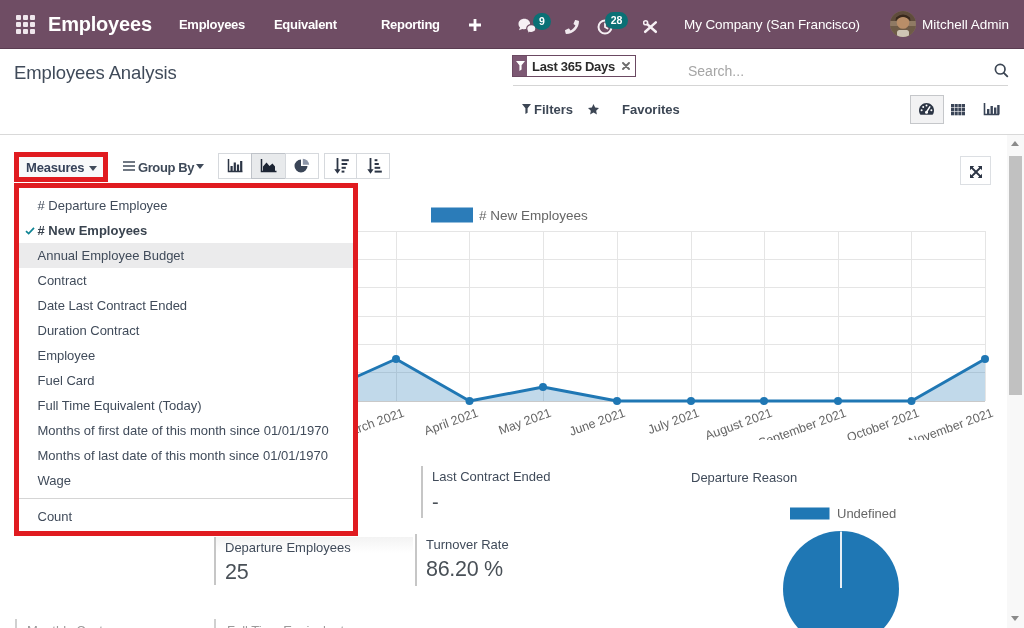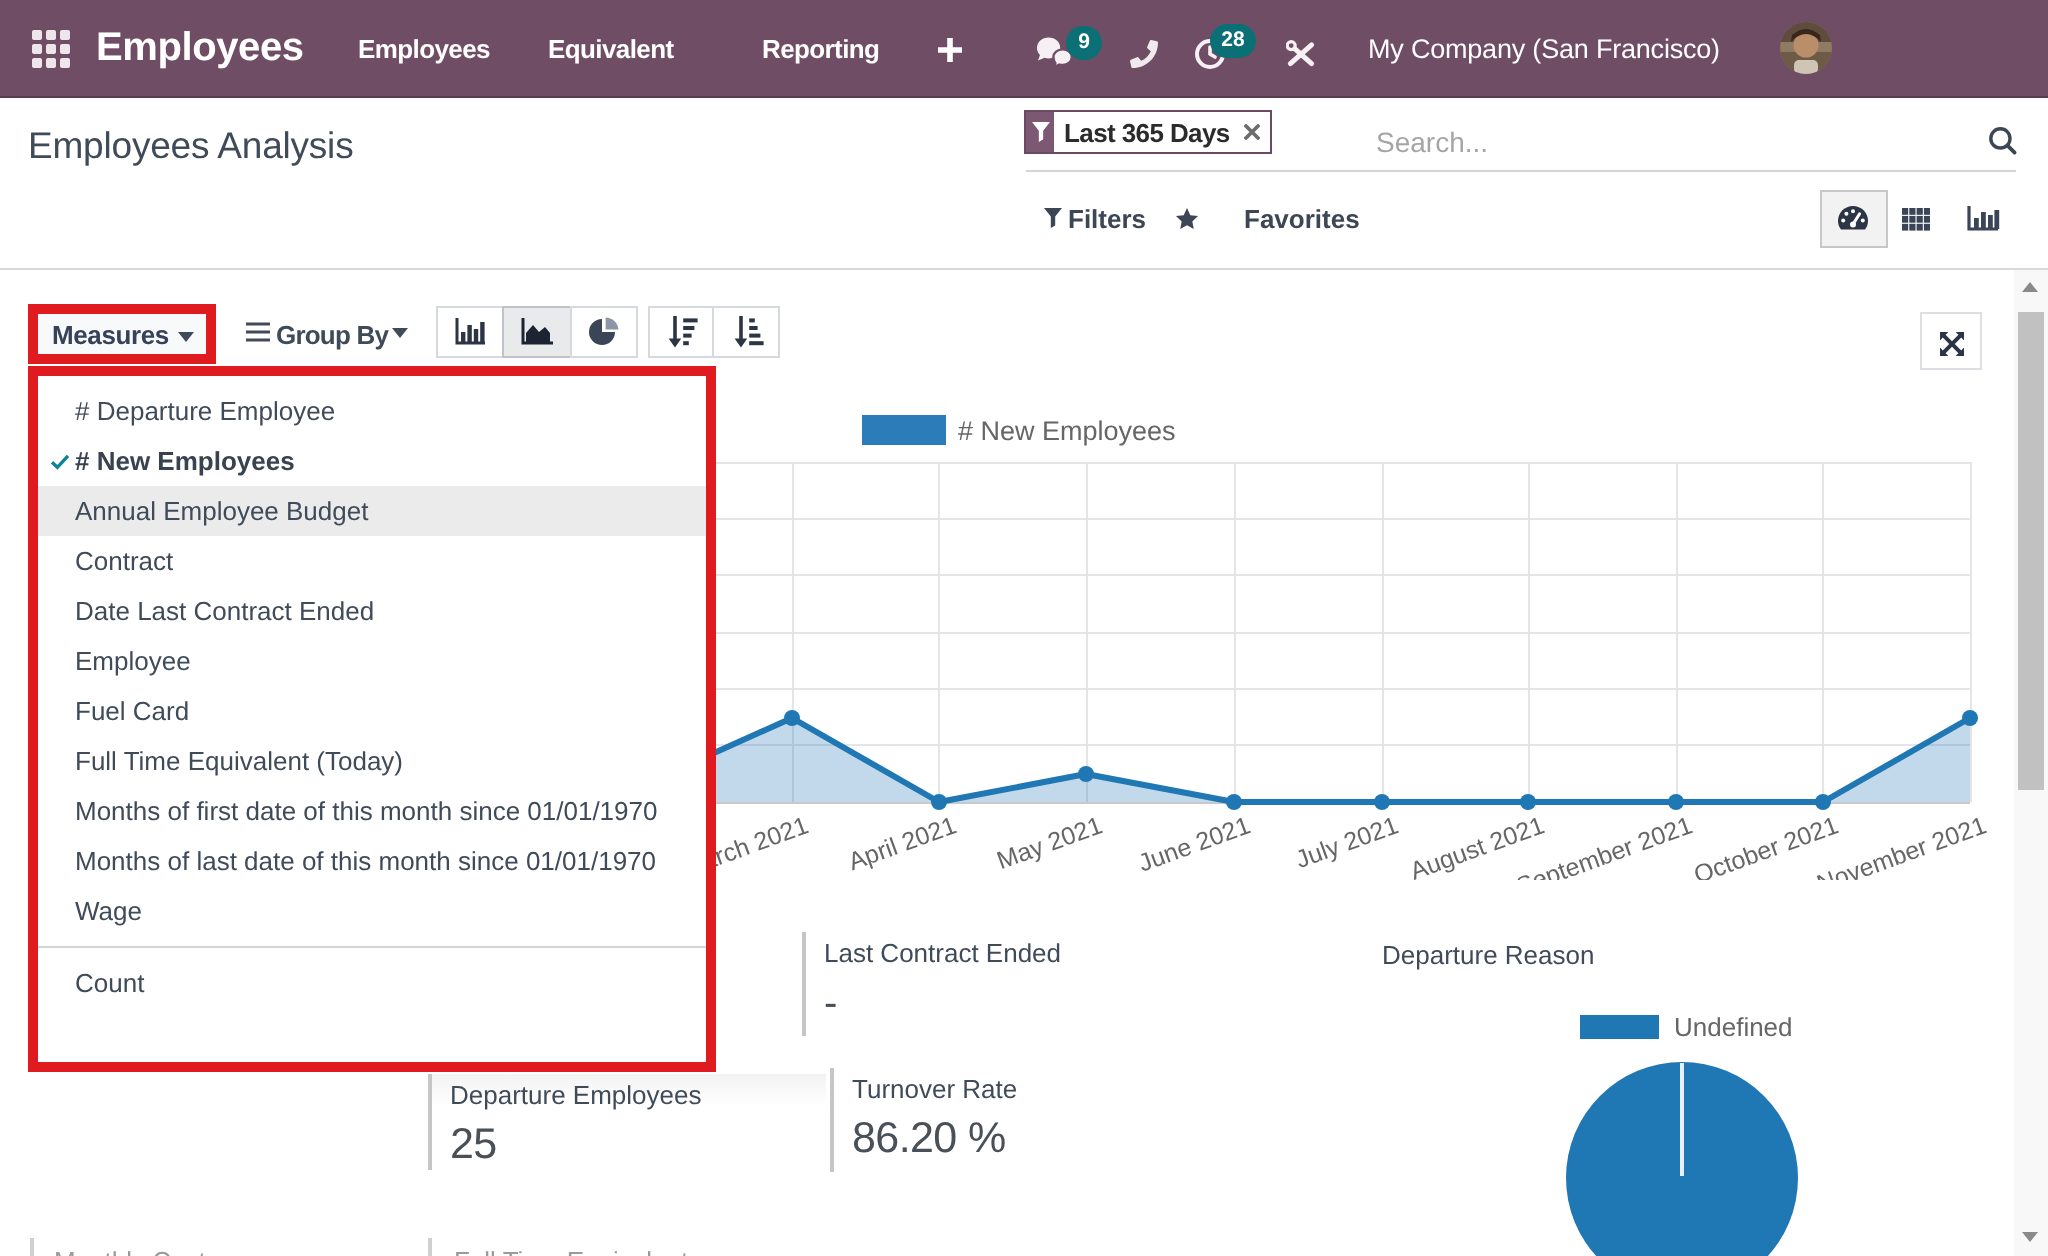--- a/index.html
+++ b/index.html
@@ -125,20 +125,21 @@
         </defs>
       <g clip-path="url(#avc)">
         <rect width="26" height="26" fill="#8f7a64"></rect>
         <rect x="0" y="0" width="26" height="10" fill="#5f4c3c"></rect>
         <rect x="0" y="15" width="26" height="11" fill="#6e5b47"></rect>
         <circle cx="13" cy="11.5" r="6.3" fill="#b98e68"></circle>
         <path d="M5.5 10 Q13 2 20.5 10 L20 6.5 Q13 0.5 6 6.5 Z" fill="#38281c"></path>
         <rect x="7" y="19" width="12" height="7" rx="2.5" fill="#cfc5b5"></rect>
       </g>
     </svg>
+    <div class="menu" style="left:922px;font-weight:400;font-size:13.5px;letter-spacing:0">Mitchell Admin</div>
   </div>
 
   <div id="title">Employees Analysis</div>
 
   <div id="facet">
     <div class="ficon">
       <svg width="9" height="10" viewBox="0 0 10 11">
           <path fill="#fff" d="M0 0h10L6.2 4.8v4.7L3.8 11V4.8z"></path>
         </svg>
     </div>
@@ -312,21 +313,21 @@
 
   <div class="abs" style="left:960px;top:156px;width:31px;height:29px;background:#fff;border:1px solid #dcdfe3"></div>
   <svg class="abs" style="left:969.5px;top:166px" width="12" height="12" viewBox="0 0 12 12">
     <path d="M0 0h4.2L2.8 1.4 6 4.6 9.2 1.4 7.8 0H12v4.2L10.6 2.8 7.4 6l3.2 3.2L12 7.8V12H7.8l1.4-1.4L6 7.4l-3.2 3.2L4.2 12H0V7.8l1.4 1.4L4.6 6 1.4 2.8 0 4.2z" fill="#2c3545"></path>
   </svg>
 
   <div class="agg" style="left:214px;top:537px;width:199px;height:48px">
     <div class="lbl">Departure Employees</div>
     <div class="val">25</div>
   </div>
-  <div class="agg" style="left:401px;top:466px;width:240px;background:none">
+  <div class="agg" style="left:421px;top:466px;width:240px;background:none">
     <div class="lbl">Last Contract Ended</div>
     <div class="val" style="font-size:20px;margin-top:7px">-</div>
   </div>
   <div class="agg" style="left:415px;top:534px;width:240px;background:none">
     <div class="lbl">Turnover Rate</div>
     <div class="val">86.20&nbsp;%</div>
   </div>
   <div class="abs" style="left:691px;top:470px;font-size:13px;font-weight:500;color:#404b5a">Departure Reason</div>
 
   <svg class="abs" style="left:780px;top:505px" width="125" height="123" viewBox="0 0 125 123">
@@ -346,20 +347,21 @@
       <div class="dd-item"># Departure Employee</div>
       <div class="dd-item checked">
         <svg class="dd-check" width="10" height="8" viewBox="0 0 11 9">
             <path d="M1 4.7 L4 7.5 L10 1" fill="none" stroke="#0f8494" stroke-width="1.9"></path>
           </svg>
         # New Employees
       </div>
       <div class="dd-item hover">Annual Employee Budget</div>
       <div class="dd-item">Contract</div>
       <div class="dd-item">Date Last Contract Ended</div>
+      <div class="dd-item">Duration Contract</div>
       <div class="dd-item">Employee</div>
       <div class="dd-item">Fuel Card</div>
       <div class="dd-item">Full Time Equivalent (Today)</div>
       <div class="dd-item">Months of first date of this month since 01/01/1970</div>
       <div class="dd-item">Months of last date of this month since 01/01/1970</div>
       <div class="dd-item">Wage</div>
       <div class="dd-sep"></div>
       <div class="dd-item">Count</div>
     </div>
   </div>

